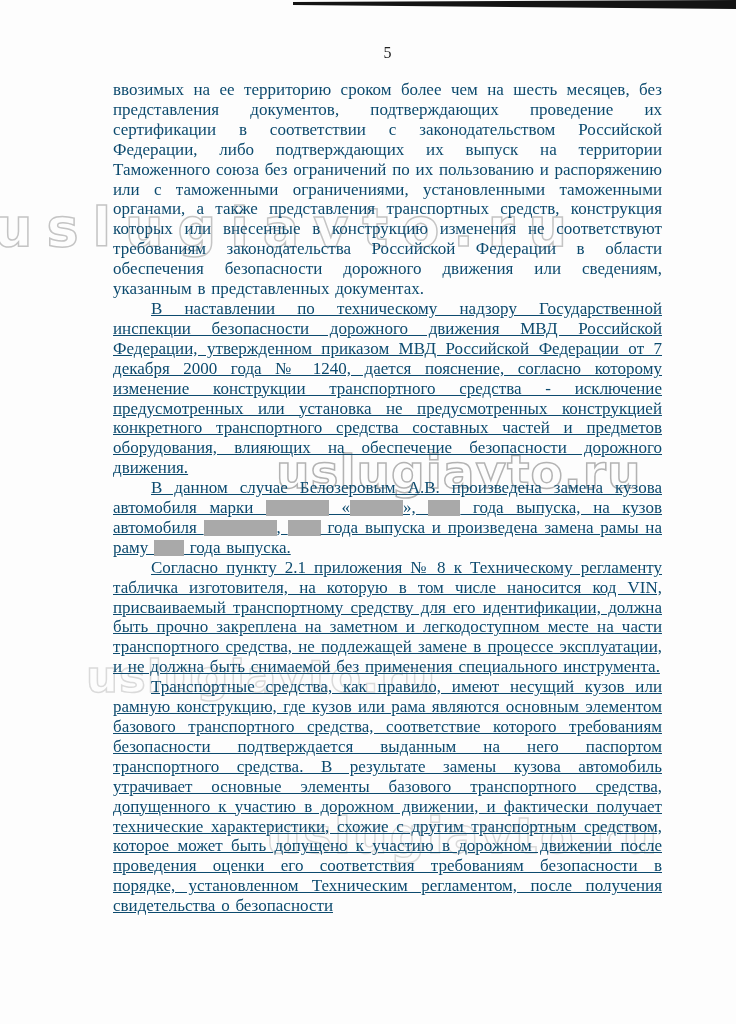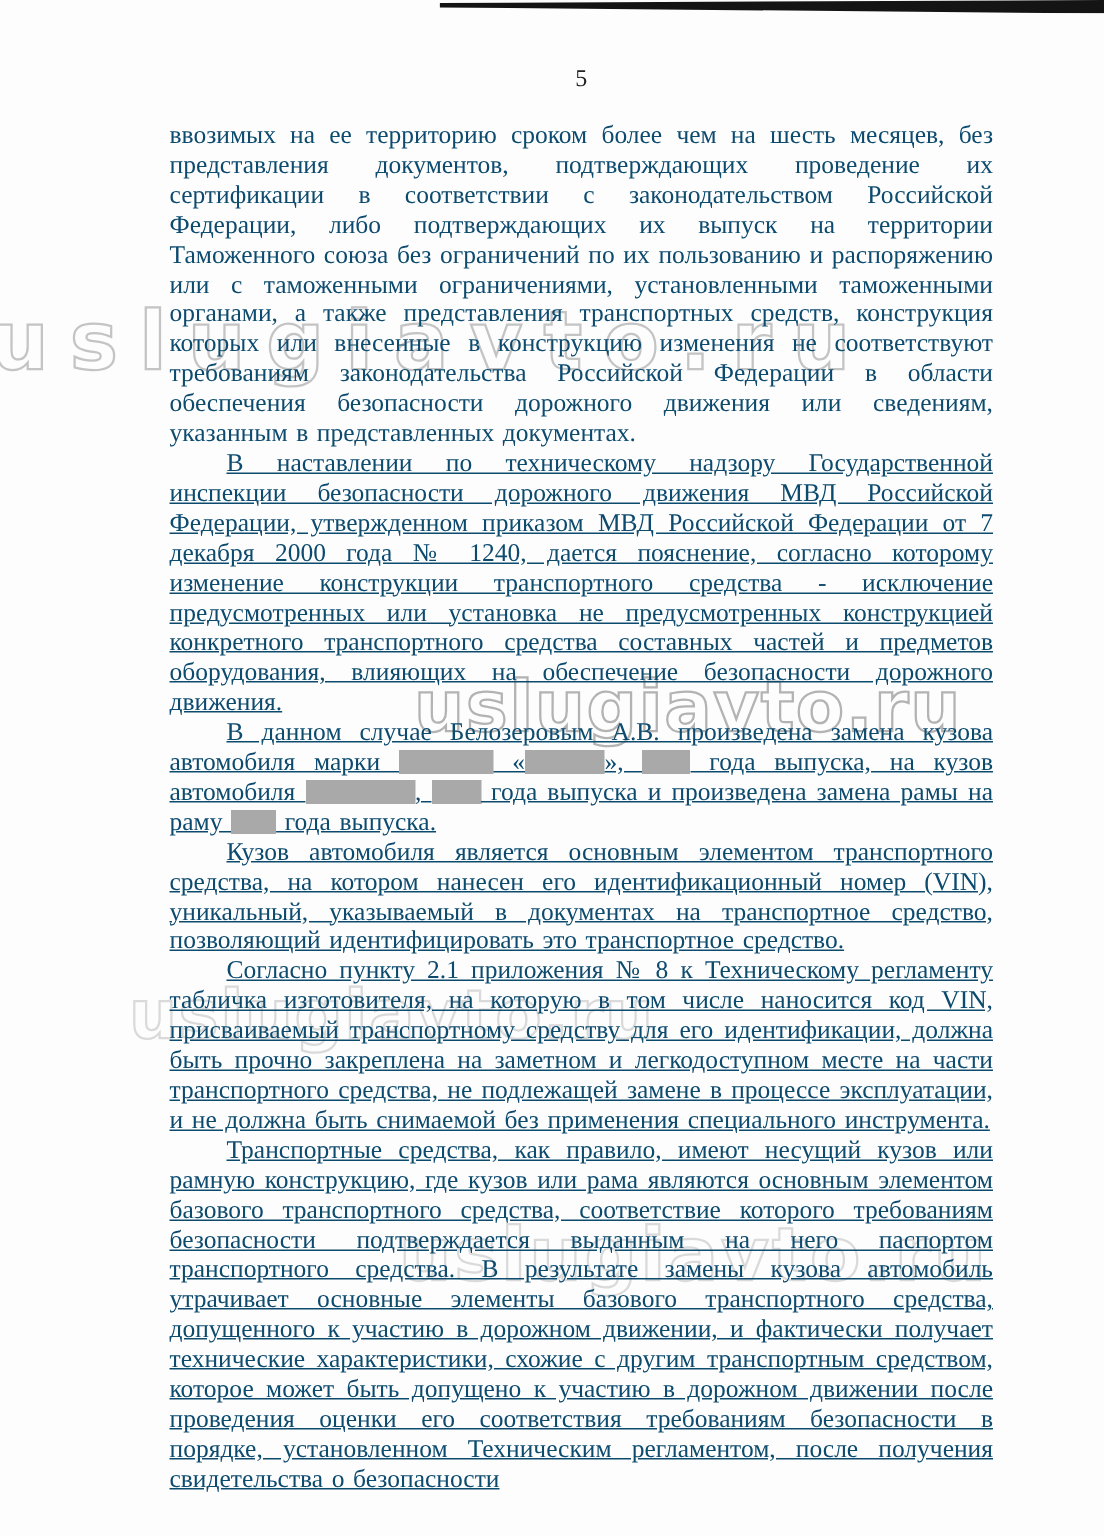--- a/index.html
+++ b/index.html
@@ -83,21 +83,20 @@
   <div class="watermark wm-4">uslugiavto.ru</div>
 
   <div class="text-block">
 
     <p>ввозимых на ее территорию сроком более чем на шесть месяцев, без представления документов, подтверждающих проведение их сертификации в соответствии с законодательством Российской Федерации, либо подтверждающих их выпуск на территории Таможенного союза без ограничений по их пользованию и распоряжению или с таможенными ограничениями, установленными таможенными органами, а также представления транспортных средств, конструкция которых или внесенные в конструкцию изменения не соответствуют требованиям законодательства Российской Федерации в области обеспечения безопасности дорожного движения или сведениям, указанным в представленных документах.</p>
 
     <p class="indent">В наставлении по техническому надзору Государственной инспекции безопасности дорожного движения МВД Российской Федерации, утвержденном приказом МВД Российской Федерации от 7 декабря 2000 года № 1240, дается пояснение, согласно которому изменение конструкции транспортного средства - исключение предусмотренных или установка не предусмотренных конструкцией конкретного транспортного средства составных частей и предметов оборудования, влияющих на обеспечение безопасности дорожного движения.</p>
 
     <p class="indent"><span>В данном случае Белозеровым А.В. произведена замена кузова автомобиля марки </span><span class="redact rw-a"></span><span> «</span><span class="redact rw-b"></span><span>», </span><span class="redact rw-c"></span><span> года выпуска, на кузов автомобиля </span><span class="redact rw-d"></span><span>, </span><span class="redact rw-e"></span><span> года выпуска и произведена замена рамы на раму </span><span class="redact rw-f"></span><span> года выпуска.</span></p>
 
-    <p class="indent">Кузов автомобиля является основным элементом транспортного средства, на котором нанесен его идентификационный номер (VIN), уникальный, указываемый в документах на транспортное средство, позволяющий идентифицировать это транспортное средство.</p>
 
     <p class="indent">Согласно пункту 2.1 приложения № 8 к Техническому регламенту табличка изготовителя, на которую в том числе наносится код VIN, присваиваемый транспортному средству для его идентификации, должна быть прочно закреплена на заметном и легкодоступном месте на части транспортного средства, не подлежащей замене в процессе эксплуатации, и не должна быть снимаемой без применения специального инструмента.</p>
 
     <p class="indent">Транспортные средства, как правило, имеют несущий кузов или рамную конструкцию, где кузов или рама являются основным элементом базового транспортного средства, соответствие которого требованиям безопасности подтверждается выданным на него паспортом транспортного средства. В результате замены кузова автомобиль утрачивает основные элементы базового транспортного средства, допущенного к участию в дорожном движении, и фактически получает технические характеристики, схожие с другим транспортным средством, которое может быть допущено к участию в дорожном движении после проведения оценки его соответствия требованиям безопасности в порядке, установленном Техническим регламентом, после получения свидетельства о безопасности</p>
 
   </div>
 
 </div>
 
 </body></html>

